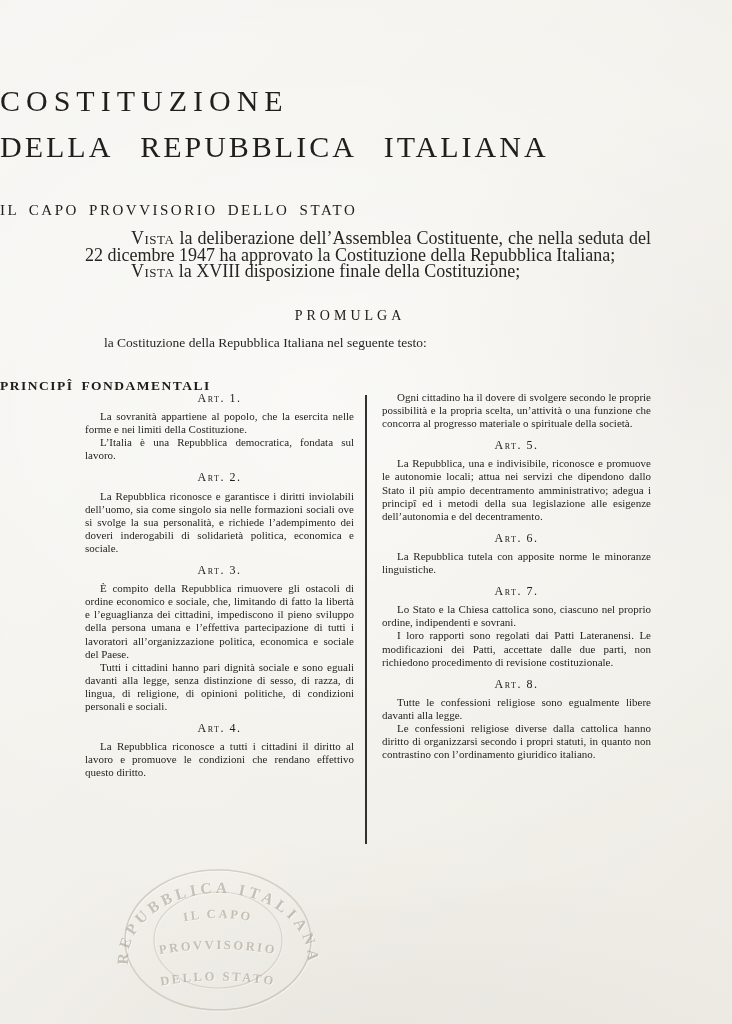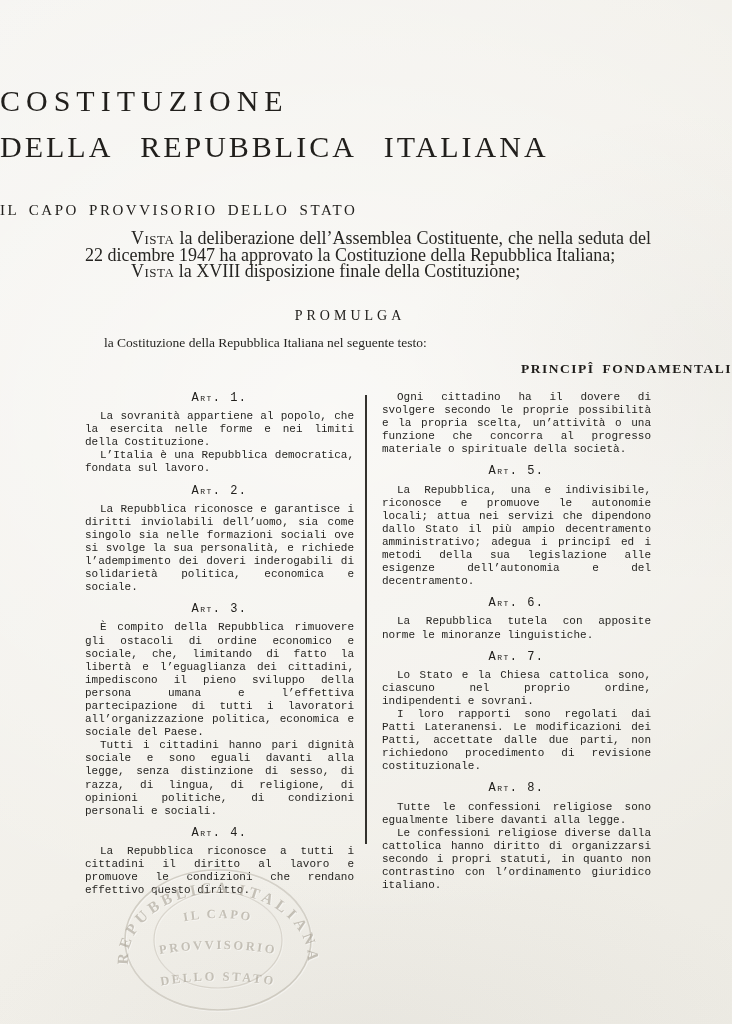--- a/index.html
+++ b/index.html
@@ -43,28 +43,28 @@
 
   .promulga {
     position: absolute; top: 308px; left: 0; width: 640px; text-align: center;
     font-size: 14px; letter-spacing: 4px; color: #22201d; margin-left: 30px;
   }
   .promulga-line {
     position: absolute; top: 335px; left: 104px; width: 560px;
     font-size: 13.5px;
   }
   .section-heading {
-    position: absolute; top: 361px; left: 0; width: 732px; text-align: right;
+    position: absolute; top: 378px; left: 0; width: 732px; text-align: left;
     font-size: 13.5px; font-weight: bold; letter-spacing: 1.5px; word-spacing: 3px; color: #1f1d1a;
   }
 
   
   .columns {
     position: absolute; top: 391px; left: 85px; width: 566px;
-    display: flex; gap: 28px; font-family: Liberation Mono, monospace;
+    display: flex; gap: 28px;
   }
   .col { width: 270px; font-size: 11px; line-height: 13.1px; text-align: justify; }
   .col-divider {
     position: absolute; left: 365px; top: 395px; height: 449px; width: 2px;
     background: #34322e;
   }
   .art-heading {
     text-align: center; text-indent: 0;
     font-variant: small-caps; font-size: 12px; letter-spacing: 1.5px;
     margin: 9px 0 5px 0; color: #22201d;

